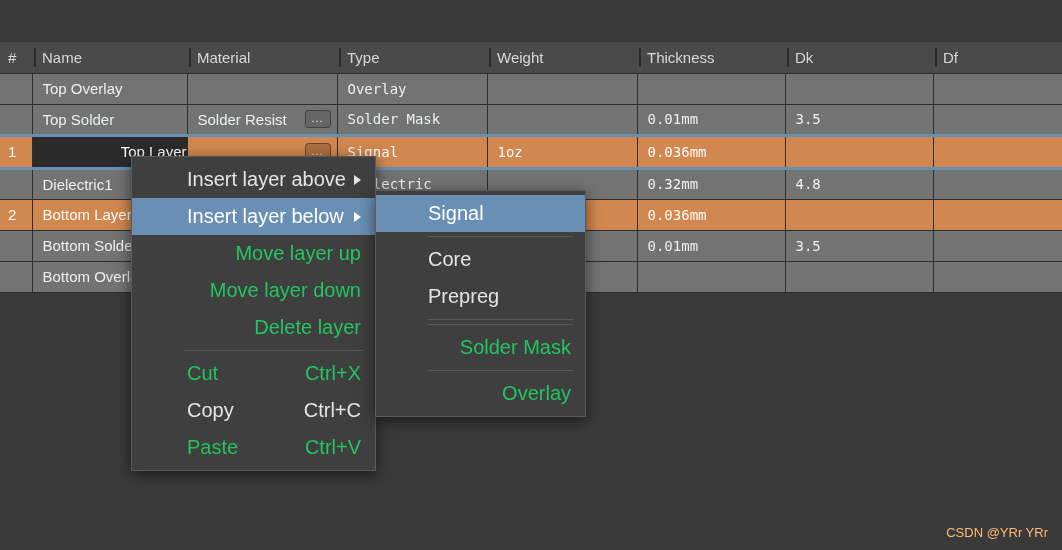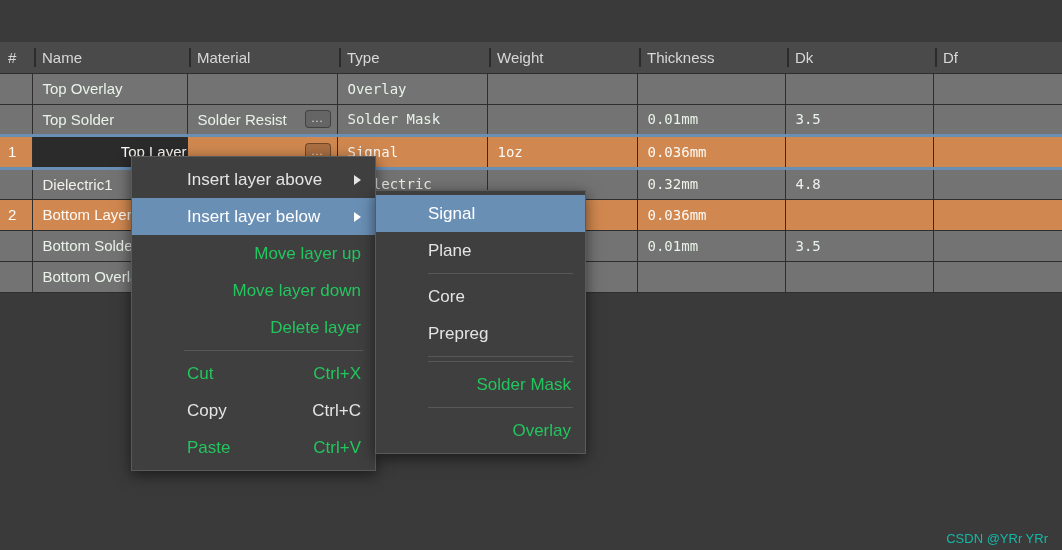--- a/index.html
+++ b/index.html
@@ -88,40 +88,40 @@
   }
   #ctx-main { left: 131px; top: 156px; width: 245px; }
   #ctx-sub  { left: 375px; top: 190px; width: 211px; }
 
   .mi {
     position: relative;
     height: 37px;
     display: flex; align-items: center;
     padding: 0 14px 0 55px;
     color: #e4e4e4;
-    font-size: 17px;
+    font-size: 20px;
     white-space: nowrap;
   }
   #ctx-sub .mi { padding-left: 52px; height: 37px; }
   .mi.disabled { color: #22c55e; justify-content: flex-end; }
   .mi.highlight { background: #6a8fb5; color: #ffffff; }
   .mi .shortcut { margin-left: auto; padding-left: 30px; }
   .mi .arrow {
     margin-left: auto;
     width: 0; height: 0;
     border-left: 7px solid currentColor;
     border-top: 5px solid transparent;
     border-bottom: 5px solid transparent;
   }
   .msep { height: 1px; background: #585858; margin: 4px 12px 4px 52px; }
 
   
   .watermark {
-    position: absolute; right: 14px; bottom: 4px;
-    color: #14b8a6; font-size: 13px;
+    position: absolute; right: 14px; bottom: 10px;
+    color: #fdba74; font-size: 13px;
     font-family: "Liberation Sans", sans-serif;
   }
 </style>
 </head>
 <body>
 
 <div id="root">
 
   <table class="stack-table">
     <colgroup id="tbl-colgroup">
@@ -250,23 +250,20 @@
       <div class="mi disabled">
         <span>Paste</span>
         <span class="shortcut">Ctrl+V</span>
       </div>
     </div>
 
   <div class="ctx-menu" id="ctx-sub">
       <div class="mi highlight">
         <span>Signal</span>
       </div>
-      <div class="mi">
-        <span>Plane</span>
-      </div>
       <div class="msep"></div>
       <div class="mi">
         <span>Core</span>
       </div>
       <div class="mi">
         <span>Prepreg</span>
       </div>
       <div class="msep"></div>
       <div class="msep"></div>
       <div class="mi disabled">

